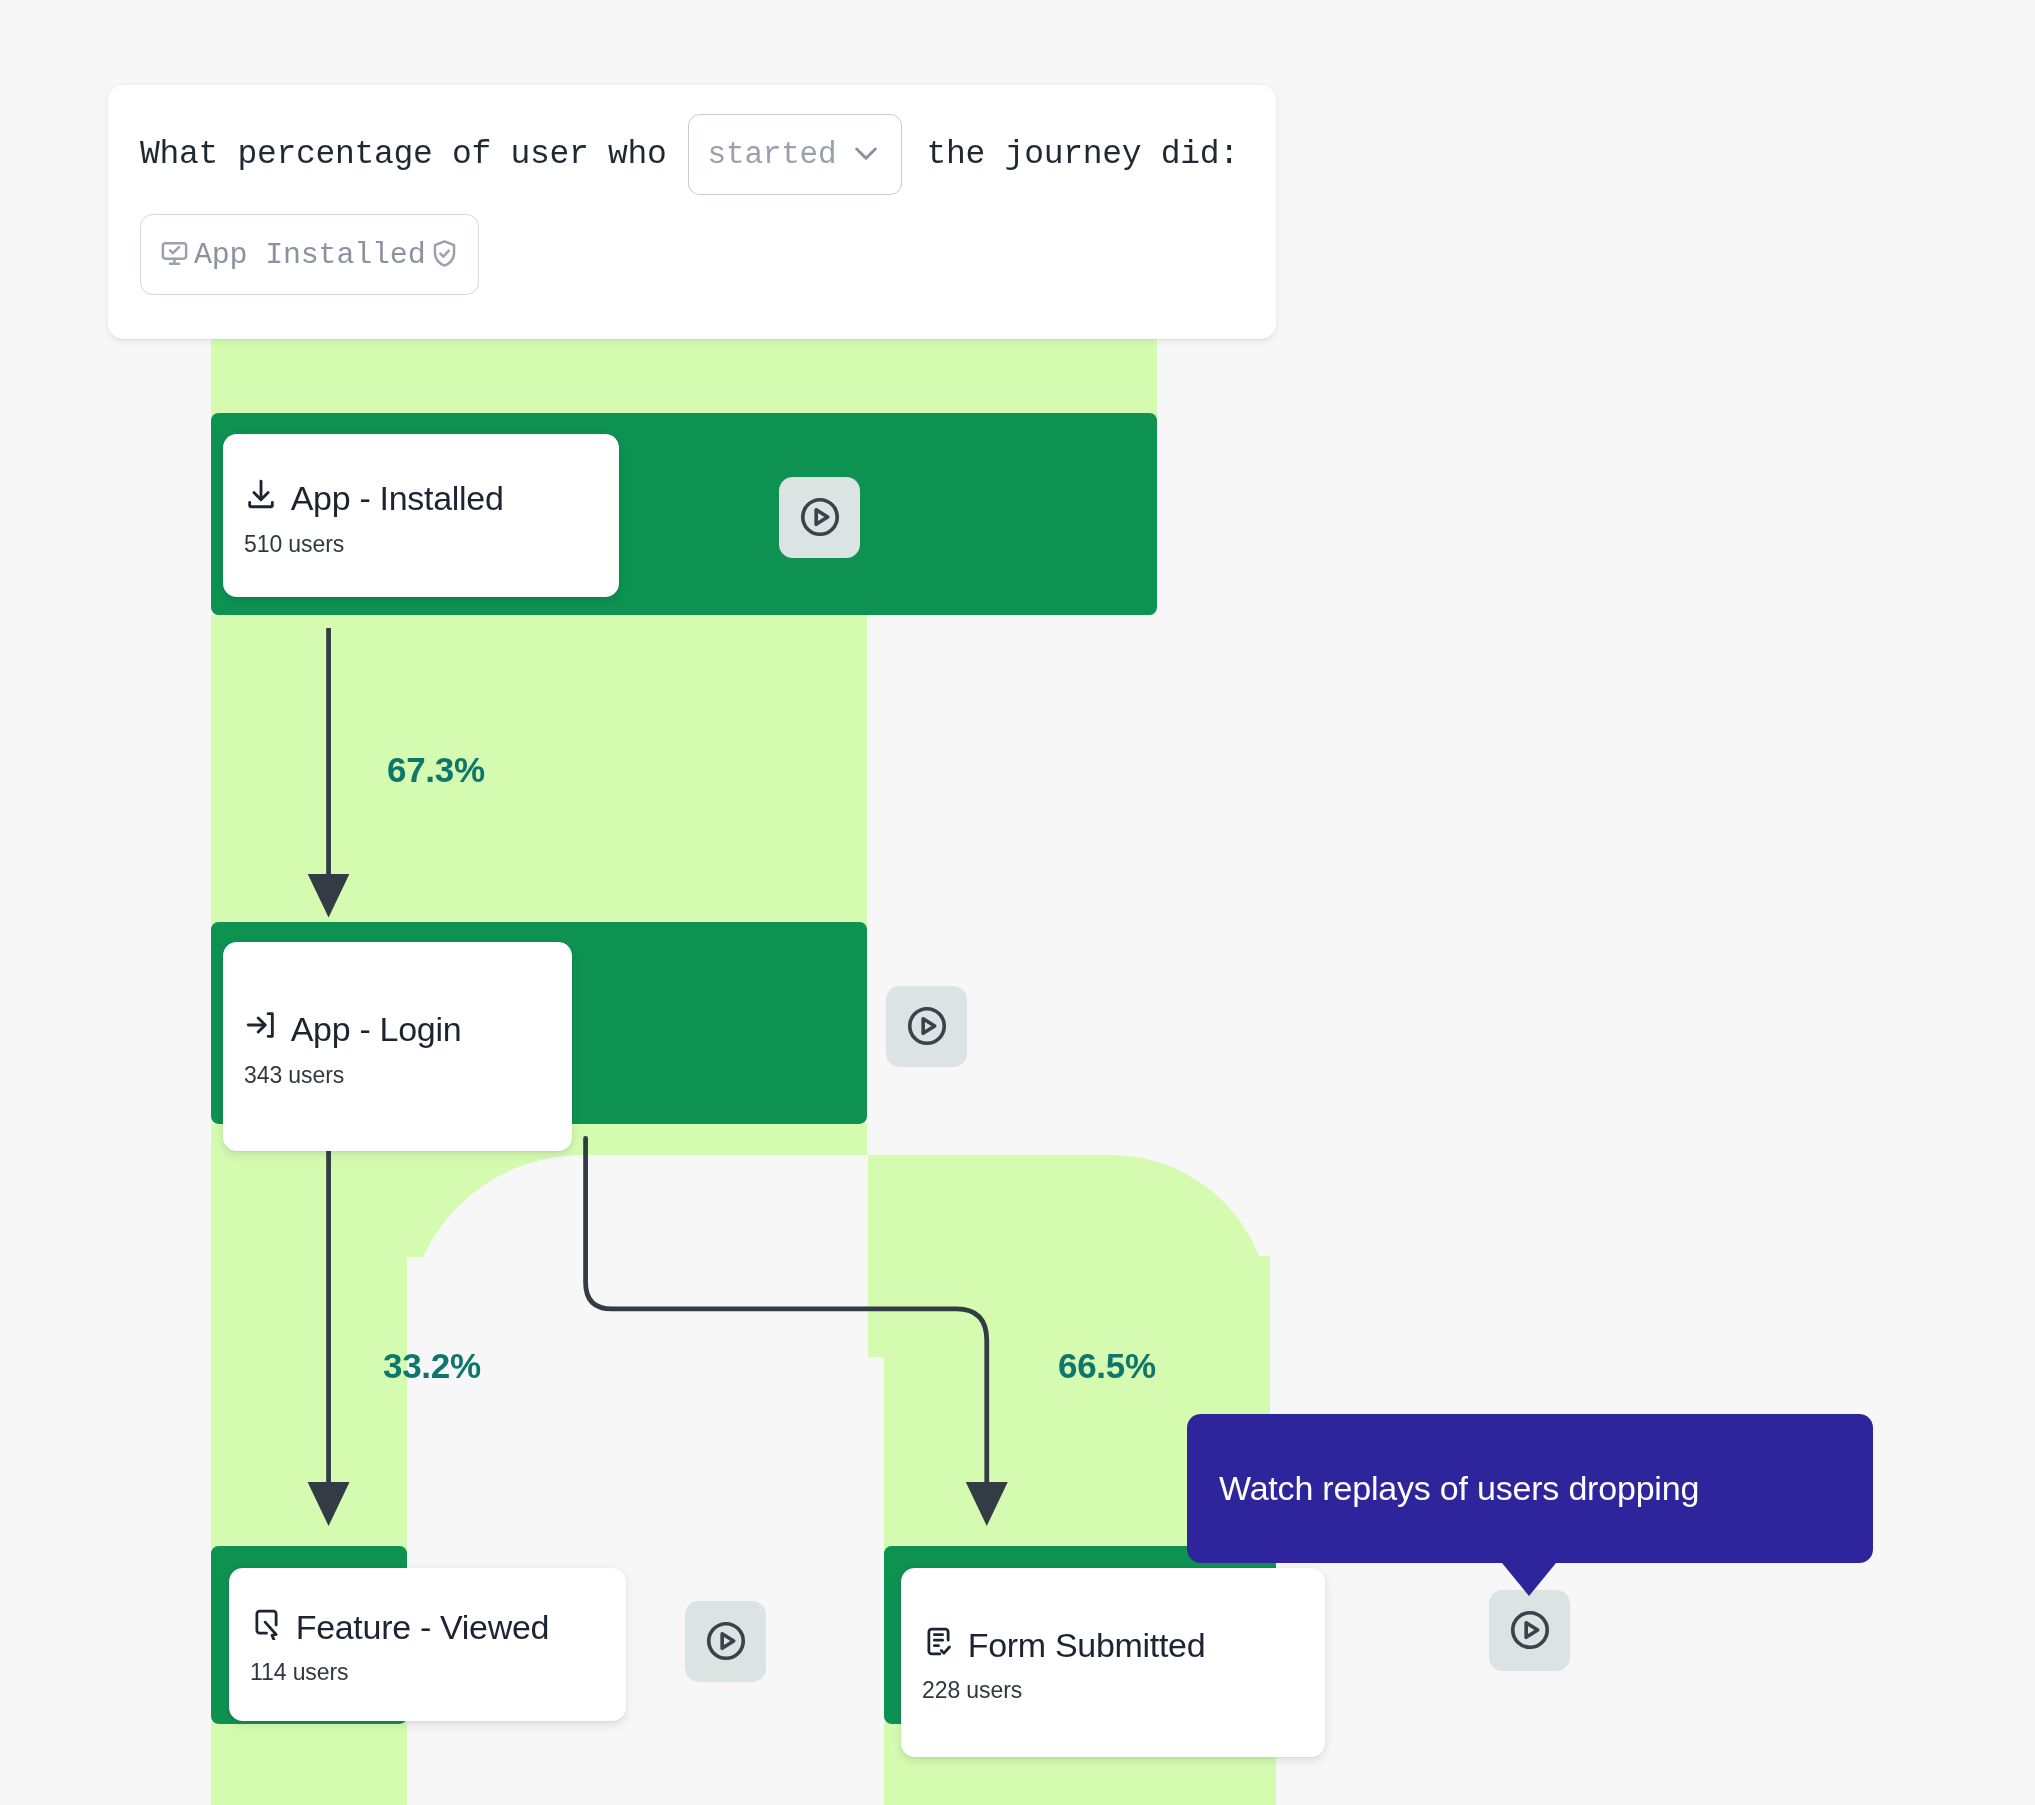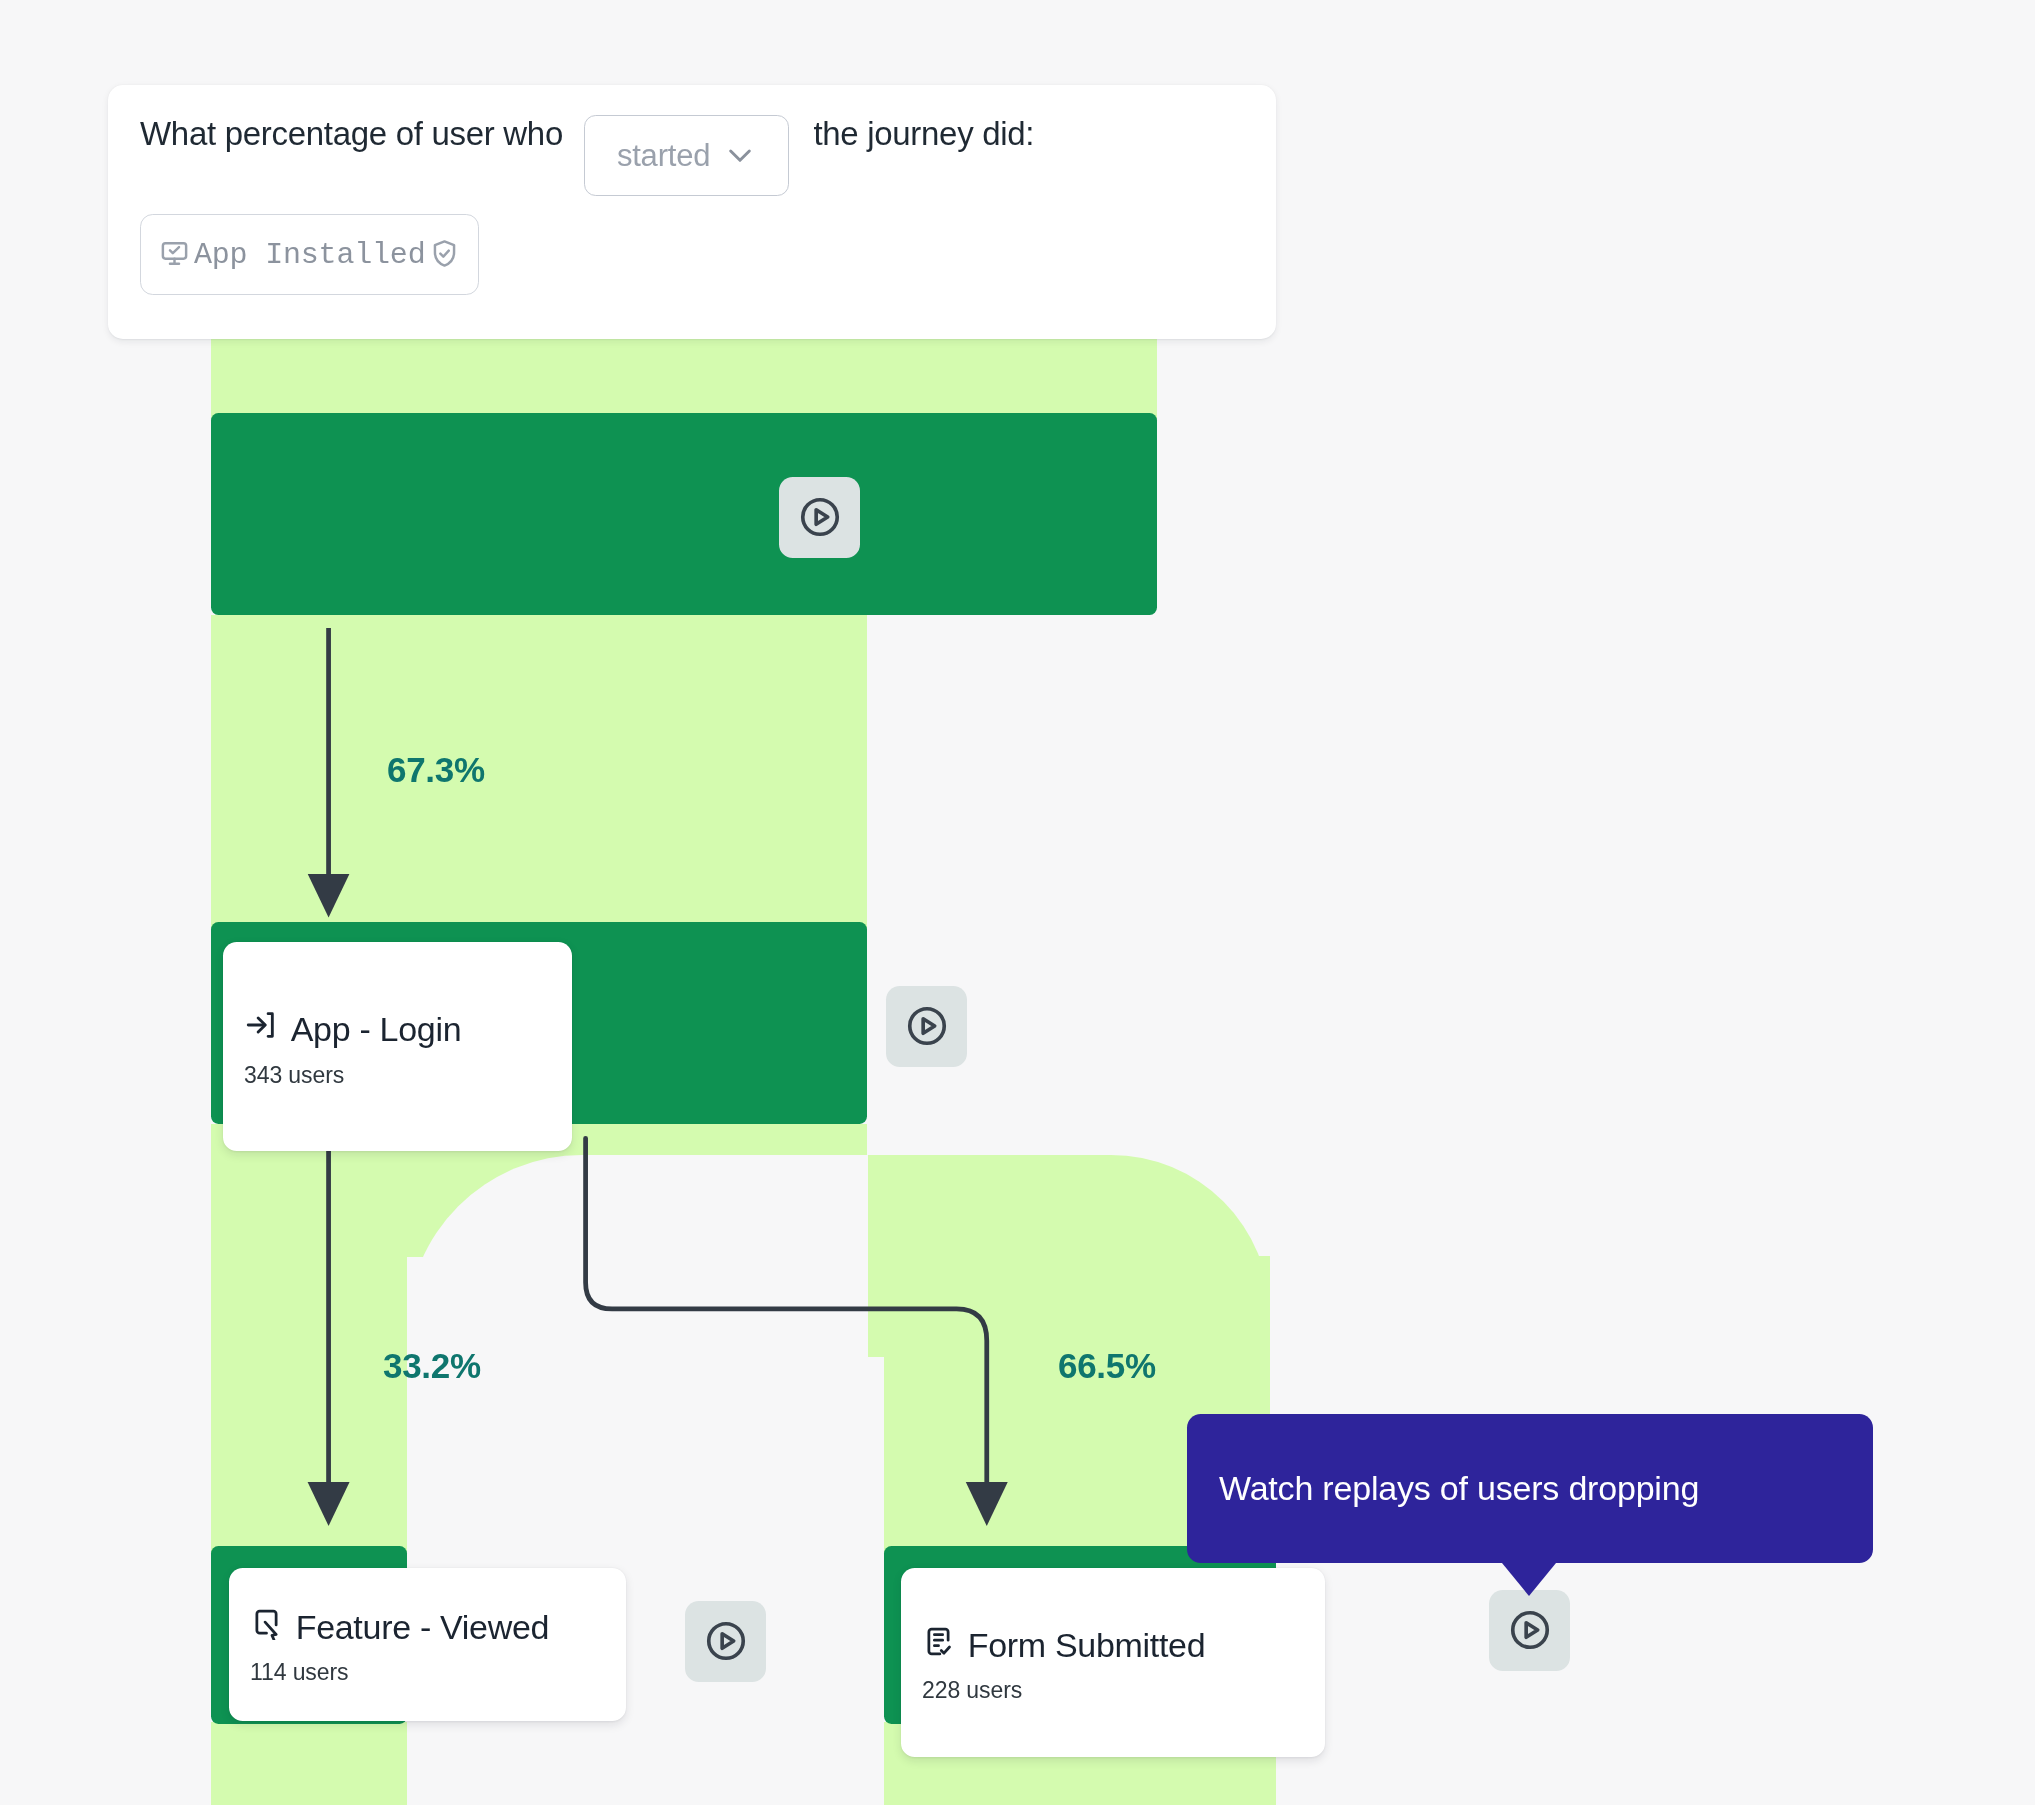--- a/index.html
+++ b/index.html
@@ -19,22 +19,23 @@
   .query-card {
     position: absolute;
     left: 108px; top: 85px;
     width: 1168px; height: 254px;
     background: #FFFFFF;
     border-radius: 15px;
     box-shadow: 0 2.1px 7.4px rgba(17,24,39,.07), 0 0.5px 1.6px rgba(17,24,39,.05);
     padding: 30px 32px;
   }
   .q-row1 {
-    display: flex; align-items: flex-start; gap: 0px;
+    display: flex; align-items: center; gap: 0px;
     height: 78px;
+    font-family: Liberation Mono, monospace;
   }
   .q-text {
     font-size: 33px;
     color: #1F2933;
     letter-spacing: -0.3px;
     white-space: nowrap;
   }
   .q-text.lead { margin-right: 21px; }
   .q-text.trail { margin-left: 24.4px; }
   .q-select {
@@ -172,20 +173,33 @@
 
     <path d="M620,2148 L620,2838" stroke="#333B45" stroke-width="9" fill="none" marker-end="url(#ah)"></path>
 
     <path d="M1105,2148 L1105,2420 Q1105,2470 1155,2470 L1805,2470 Q1862,2470 1862,2530 L1862,2838" stroke="#333B45" stroke-width="9" fill="none" stroke-linecap="round" marker-end="url(#ah)"></path>
   </svg>
 
   <div class="pct" style="left:387px; top:750px;">67.3%</div>
   <div class="pct" style="left:383px; top:1346px;">33.2%</div>
   <div class="pct" style="left:1058px; top:1346px;">66.5%</div>
 
+  <div class="node-card" style="left:223px; top:434px; width:396px; height:163px;">
+    <div class="node-title">
+      <span class="icon">
+        <svg width="34" height="34" viewBox="0 0 24 24" fill="none" stroke="#1B2430" stroke-width="2" stroke-linecap="round" stroke-linejoin="round">
+          <path d="M12 3v12"></path>
+            <path d="M7 11l5 5 5-5"></path>
+          <path d="M4 18v2a1 1 0 0 0 1 1h14a1 1 0 0 0 1-1v-2"></path>
+        </svg>
+      </span>
+      <span>App - Installed</span>
+    </div>
+    <div class="node-users">510 users</div>
+  </div>
 
   <div class="node-card" style="left:223px; top:942px; width:349px; height:209px;">
     <div class="node-title">
       <span class="icon">
         <svg width="34" height="34" viewBox="0 0 24 24" fill="none" stroke="#1B2430" stroke-width="2" stroke-linecap="round" stroke-linejoin="round">
           <path d="M3 12h11"></path>
             <path d="M10 7l5 5-5 5"></path>
           <path d="M17 4h3v16h-3"></path>
         </svg>
       </span>

